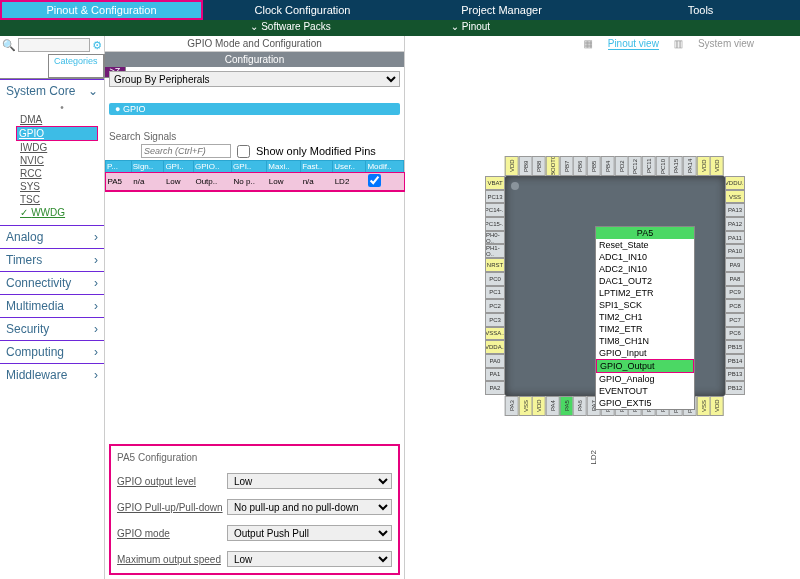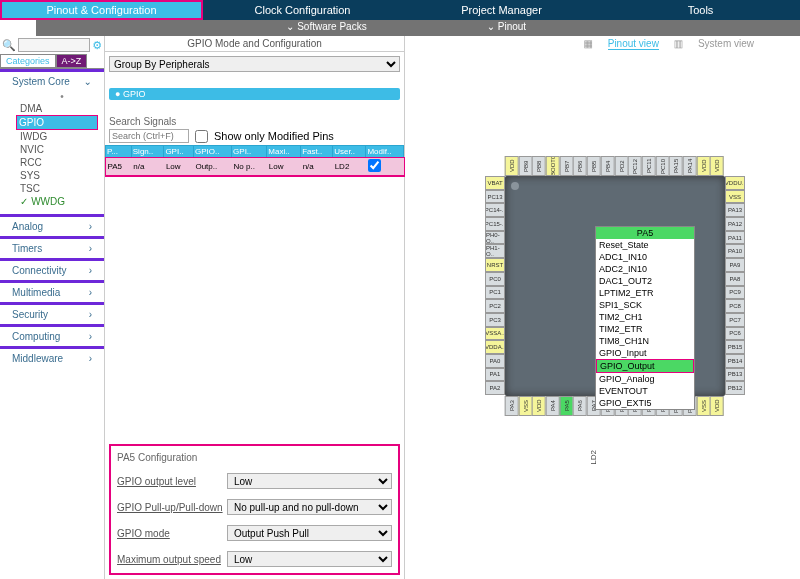--- a/index.html
+++ b/index.html
@@ -2,55 +2,55 @@
 <html><head>
 <meta charset="utf-8">
 <style>
 * { box-sizing: border-box; margin: 0; padding: 0; font-family: Arial, sans-serif; }
 body { width: 800px; height: 579px; overflow: hidden; background: #fff; font-size: 10px; }
 
 .topbar { display: flex; height: 20px; background: #0a3d5c; }
 .topbar .tab { flex: 1; text-align: center; line-height: 20px; color: #fff; font-size: 11px; cursor: pointer; }
 .topbar .tab.active { background: #3dbce6; border: 2px solid #e6007e; line-height: 16px; }
 
-.subbar { display: flex; height: 16px; background: #737373; color: #fff; font-size: 10px; margin-left: 36px; }
+.subbar { display: flex; height: 16px; background: #14532d; color: #fff; font-size: 10px; }
 .subbar span { padding: 1px 10px; }
 .subbar .sp { margin-left: 240px; }
 .subbar .pn { margin-left: 100px; }
 
 .main { display: flex; height: calc(100% - 36px); }
 
 
 .left { width: 105px; border-right: 1px solid #ccc; display: flex; flex-direction: column; }
 .search-row { display: flex; align-items: center; padding: 2px; gap: 2px; }
 .search-row .mag { color: #3dbce6; font-size: 11px; }
 .search-row .combo { flex: 1; border: 1px solid #aaa; height: 14px; background: #f5f5f5; }
 .search-row .gear { color: #3dbce6; font-size: 11px; }
 .cat-tabs { display: flex; font-size: 9px; border-bottom: 1px solid #888; }
 .cat-tabs .ct { padding: 1px 5px; border: 1px solid #888; }
-.cat-tabs .ct.on { color: #3dbce6; }
+.cat-tabs .ct.on { color: #3dbce6; margin-left: 48px; }
 .cat-tabs .ct.off { background: #701a75; color: #fff; text-align: right; }
-.section { padding: 4px 12px; color: #3a6d8f; font-size: 10px; display: flex; justify-content: space-between; border-top: 3px solid #6d28d9; cursor: pointer; }
+.section { padding: 4px 6px; color: #3a6d8f; font-size: 12px; display: flex; justify-content: space-between; border-top: 1px solid #6d28d9; cursor: pointer; }
 .section:first-of-type { border-top: none; }
 .tree { padding-left: 20px; padding-bottom: 6px; }
-.tree .item { font-size: 10px; color: #555; padding: 1px 0; cursor: pointer; }
+.tree .item { font-size: 10px; color: #555; padding: 1px 0; cursor: pointer; text-decoration: underline; }
 .tree .item.sel { background: #3dbce6; color: #fff; border: 1px solid #e6007e; padding-left: 2px; margin-left: -4px; margin-right: 6px; }
 .tree .item.green { color: #2e8b2e; }
 .tree .item.green::before { content: "✓ "; }
 
 
 .center { width: 300px; border-right: 1px solid #ccc; display: flex; flex-direction: column; }
 .ctr-title { text-align: center; font-size: 10px; color: #555; padding: 2px; border-bottom: 1px solid #ccc; }
 .conf-hdr { background: #808890; color: #fff; text-align: center; font-size: 10px; padding: 2px; }
 .grp { padding: 4px; }
 .grp select { width: 100%; font-size: 10px; height: 16px; border: 1px solid #aaa; }
 .gpio-pill { display: inline-block; background: #3dbce6; color: #fff; font-size: 9px; padding: 1px 6px; margin: 12px 4px; border-radius: 2px; }
 .srch-lbl { font-size: 10px; color: #666; padding: 4px 4px 0 4px; }
 .srch-row { display: flex; align-items: center; padding: 2px 4px; gap: 6px; }
-.srch-row input[type=text] { width: 80px; font-size: 9px; color: #aaa; border: 1px solid #aaa; padding: 1px 2px; }
+.srch-row input[type=text] { width: 90px; font-size: 9px; font-style: italic; color: #aaa; border: 1px solid #aaa; padding: 1px 2px; margin-left: 32px; }
 .srch-row label { font-size: 11px; }
 
 .gpio-table { width: 100%; border-collapse: collapse; font-size: 8px; }
 .gpio-table th { background: #3dbce6; color: #fff; padding: 1px; border: 1px solid #2aa5d0; text-align: left; font-weight: normal; }
 .gpio-table td { background: #f2c6dd; padding: 1px 2px; border-bottom: 1px solid #e6007e; }
 .gpio-table tr.row { outline: 1px solid #e6007e; }
 
 .pa5-box { margin: 4px; border: 2px solid #e6007e; padding: 6px; }
 .pa5-box .legend { font-size: 10px; color: #666; }
 .pa5-box .field { display: flex; align-items: center; margin-top: 10px; }
@@ -154,20 +154,21 @@
         <span>›</span>
       </div>
     <div class="section">
         <span>Middleware</span>
         <span>›</span>
       </div>
   </div>
 
   <div class="center">
     <div class="ctr-title">GPIO Mode and Configuration</div>
+    <div class="conf-hdr">Configuration</div>
     <div class="grp"><select><option>Group By Peripherals</option></select></div>
     <span class="gpio-pill">● GPIO</span>
     <div class="srch-lbl">Search Signals</div>
     <div class="srch-row">
       <input type="text" placeholder="Search (Ctrl+F)" style="">
       <input type="checkbox" style="">
       <label>Show only Modified Pins</label>
     </div>
     <table class="gpio-table">
       <tbody>

